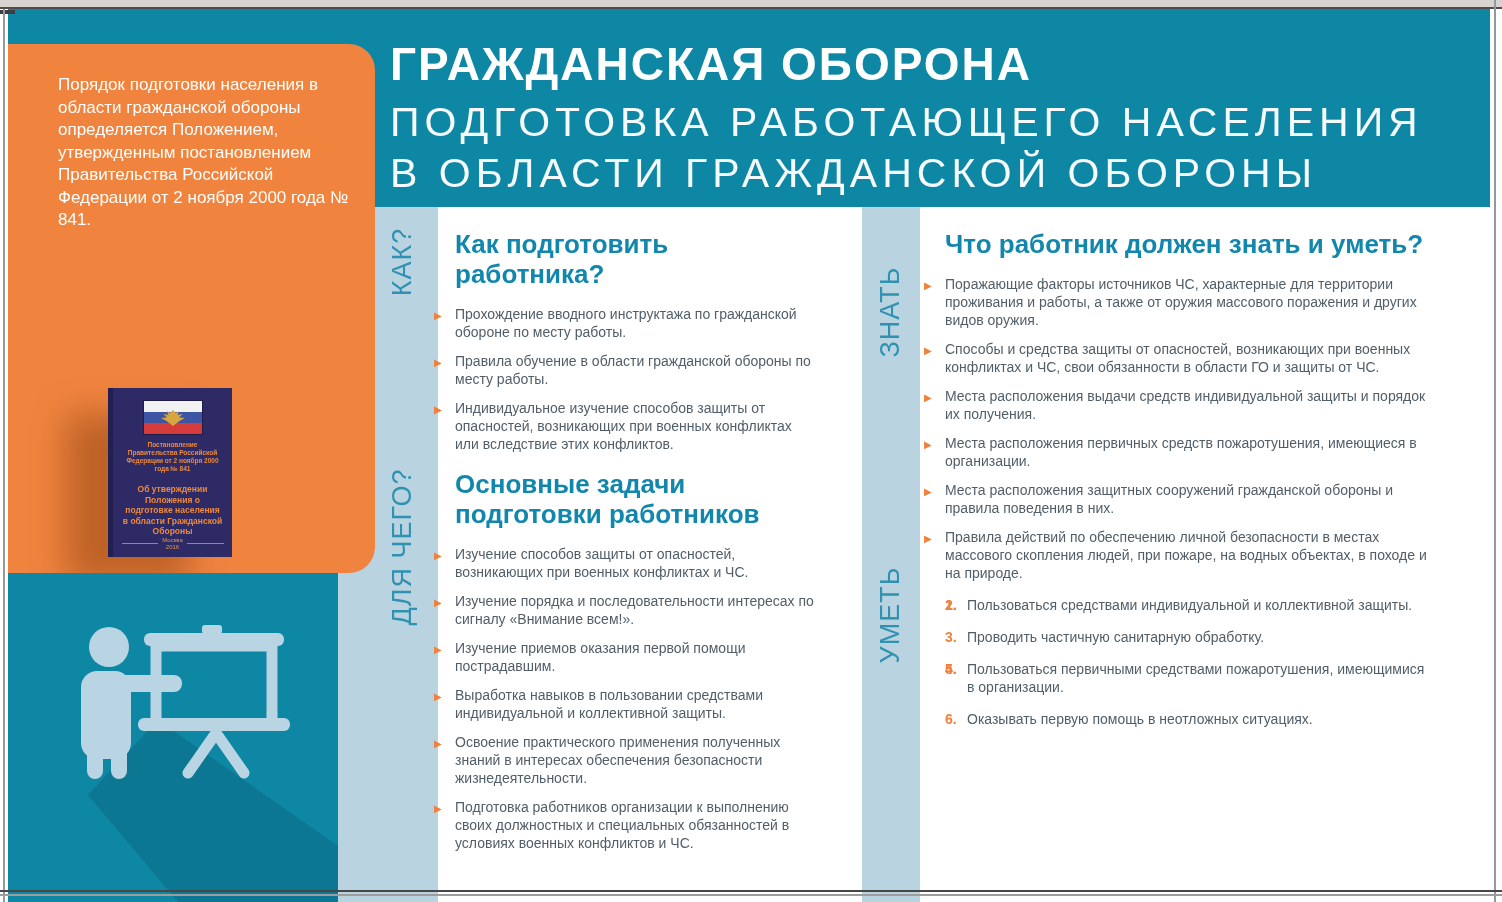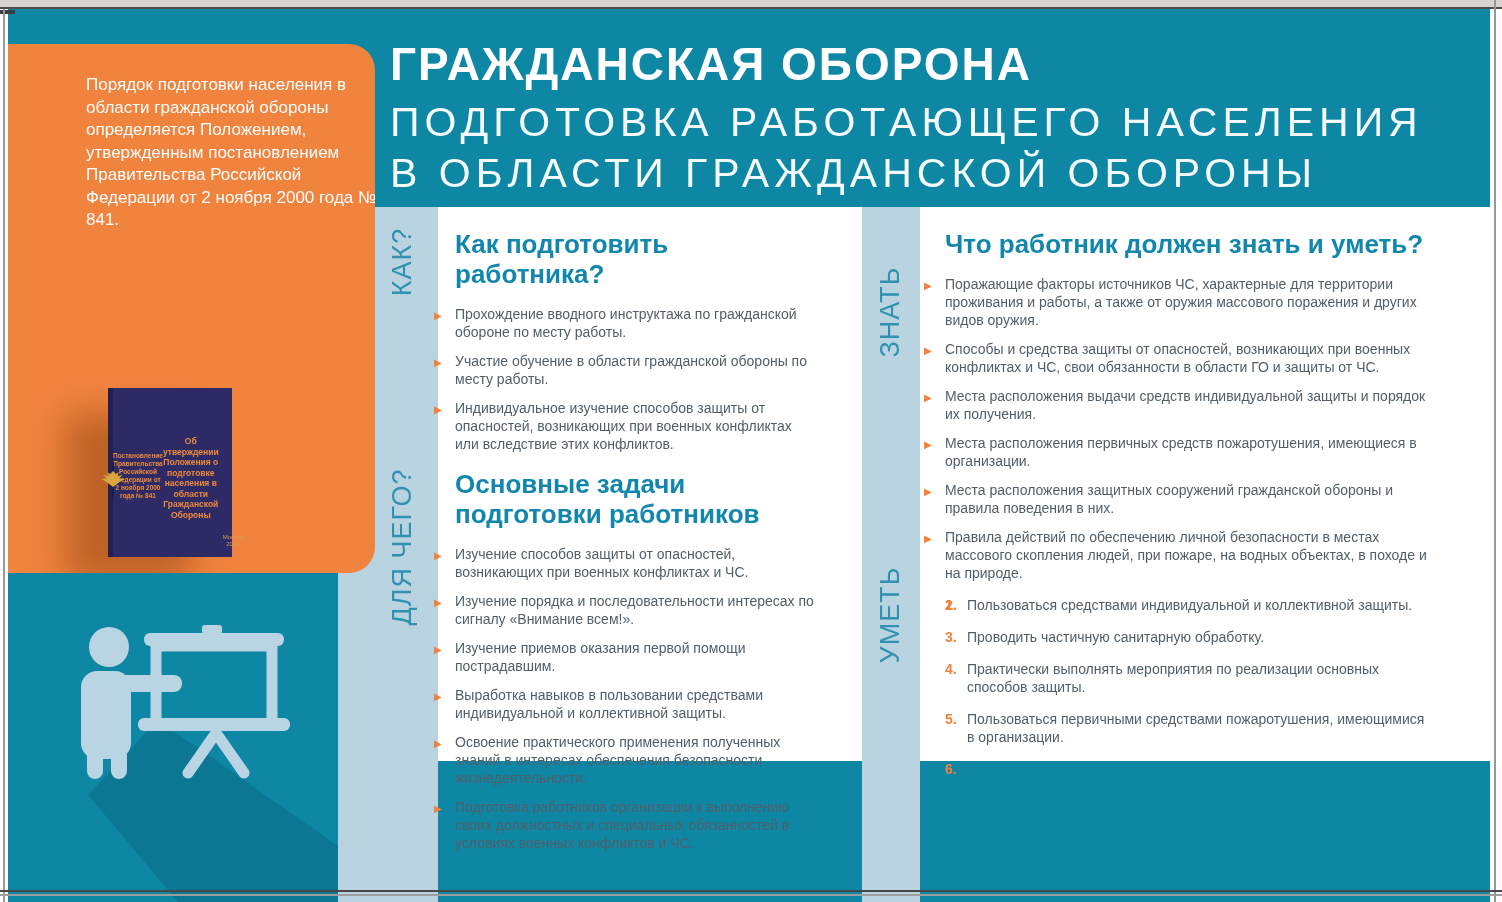--- a/index.html
+++ b/index.html
@@ -20,26 +20,26 @@
   .poster{position:absolute;left:8px;top:9px;width:1482px;height:893px;background:#0e87a4;overflow:hidden;}
 
   
   .header-block{position:absolute;left:382px;top:28px;color:#ffffff;z-index:5;}
   .title{font-size:46px;font-weight:bold;letter-spacing:2px;line-height:54px;}
   .subtitle{font-size:41px;font-weight:normal;letter-spacing:5px;line-height:51px;color:rgba(255,255,255,0.96);margin-top:6px;}
 
   
   .note-box{position:absolute;left:0;top:35px;width:367px;height:529px;background:#f0843f;
     border-radius:0 26px 26px 0;z-index:6;overflow:hidden;}
-  .note-text{position:absolute;left:50px;top:30px;width:292px;font-size:17px;line-height:22.5px;color:#ffffff;margin-left:28px;}
+  .note-text{position:absolute;left:50px;top:30px;width:292px;font-size:17px;line-height:22.5px;color:#ffffff;}
 
   
   .book{position:absolute;left:100px;top:344px;width:119px;height:169px;background:#2d2a66;
     border-left:5px solid #221f52;box-shadow:-42px 26px 32px rgba(115,48,5,0.40);
-    display:flex;flex-direction:row;align-items:center;text-align:center;}
+    display:flex;flex-direction:column;align-items:center;text-align:center;}
   .flag{margin-top:13px;width:58px;height:33px;position:relative;box-shadow:0 0 0 1px #1f1c4a;}
   .flag div{height:11px;}
   .flag .s1{background:#f2f2f2;}
   .flag .s2{background:#3d55a5;}
   .flag .s3{background:#d63b3b;}
   .eagle{position:absolute;left:50%;top:50%;transform:translate(-50%,-50%);line-height:0;}
   .book-header{margin-top:7px;width:94px;font-size:6.5px;line-height:8px;color:#ef8a3a;font-weight:bold;}
   .book-title{margin-top:11px;width:102px;font-size:8.5px;line-height:10.5px;color:#ef8a3a;font-weight:bold;}
   .book-footer{margin-top:auto;margin-bottom:9px;width:102px;display:flex;align-items:center;gap:4px;color:#d99a52;}
   .bf-line{flex:1;height:1px;background:#8a84b8;}
@@ -52,21 +52,21 @@
   .strip{position:absolute;top:198px;height:695px;background:#bad3e1;z-index:5;}
   #strip1{left:330px;width:100px;}
   #strip2{left:854px;width:58px;}
   .vlabel{position:absolute;white-space:nowrap;font-size:27px;letter-spacing:1px;color:#2e92b0;
     transform:translate(-50%,-50%) rotate(-90deg);}
   #vlabel-how{left:64px;top:55px;}
   #vlabel-why{left:64px;top:340px;}
   #vlabel-know{left:28px;top:105px;}
   #vlabel-able{left:28px;top:408px;}
 
-  .panel{position:absolute;top:198px;height:554px;background:#ffffff;z-index:5;}
+  .panel{position:absolute;top:198px;height:695px;background:#ffffff;z-index:5;}
   #panel-mid{left:430px;width:424px;}
   #panel-right{left:912px;width:570px;padding-left:8px;}
   .panel-inner{padding:22px 45px 0 17px;}
   #panel-right .panel-inner{padding-right:70px;}
 
   .section-heading{margin:0;font-size:26px;line-height:30px;font-weight:bold;color:#1287ad;}
   #heading-tasks{margin-top:16px;max-width:330px;}
 
   ul.blist{list-style:none;margin:16px 0 0 0;padding:0;}
   ul.blist li{position:relative;margin-bottom:11px;font-size:14px;line-height:18px;color:#515e68;}
@@ -134,21 +134,21 @@
   <div class="strip" id="strip1">
     <div class="vlabel" id="vlabel-how">КАК?</div>
     <div class="vlabel" id="vlabel-why">ДЛЯ ЧЕГО?</div>
   </div>
 
   <div class="panel" id="panel-mid">
     <div class="panel-inner">
       <h2 class="section-heading">Как подготовить работника?</h2>
       <ul class="blist">
         <li><span class="tri">▶</span><span>Прохождение вводного инструктажа по гражданской обороне по месту работы.</span></li>
-        <li><span class="tri">▶</span><span>Участие обучение в области гражданской обороны по месту работы.</span></li>
+        <li><span class="tri">▶</span><span>Правила обучение в области гражданской обороны по месту работы.</span></li>
         <li><span class="tri">▶</span></li>
         <li><span class="tri">▶</span><span>Индивидуальное изучение способов защиты от опасностей, возникающих при военных конфликтах или вследствие этих конфликтов.</span></li>
       </ul>
       <h2 class="section-heading" id="heading-tasks">Основные задачи подготовки работников</h2>
       <ul class="blist">
         <li><span class="tri">▶</span><span>Изучение способов защиты от опасностей, возникающих при военных конфликтах и ЧС.</span></li>
         <li><span class="tri">▶</span><span>Изучение порядка и последовательности интересах по сигналу «Внимание всем!».</span></li>
         <li><span class="tri">▶</span><span>Изучение приемов оказания первой помощи пострадавшим.</span></li>
         <li><span class="tri">▶</span><span>Выработка навыков в пользовании средствами индивидуальной и коллективной защиты.</span></li>
         <li><span class="tri">▶</span><span>Освоение практического применения полученных знаний в интересах обеспечения безопасности жизнедеятельности.</span></li>
@@ -170,23 +170,23 @@
         <li><span class="tri">▶</span><span>Способы и средства защиты от опасностей, возникающих при военных конфликтах и ЧС, свои обязанности в области ГО и защиты от ЧС.</span></li>
         <li><span class="tri">▶</span><span>Места расположения выдачи средств индивидуальной защиты и порядок их получения.</span></li>
         <li><span class="tri">▶</span><span>Места расположения первичных средств пожаротушения, имеющиеся в организации.</span></li>
         <li><span class="tri">▶</span><span>Места расположения защитных сооружений гражданской обороны и правила поведения в них.</span></li>
         <li><span class="tri">▶</span><span>Правила действий по обеспечению личной безопасности в местах массового скопления людей, при пожаре, на водных объектах, в походе и на природе.</span></li>
       </ul>
       <ul class="nlist">
         <li><span class="num">1.</span></li>
         <li><span class="num">2.</span><span>Пользоваться средствами индивидуальной и коллективной защиты.</span></li>
         <li><span class="num">3.</span><span>Проводить частичную санитарную обработку.</span></li>
-        <li><span class="num">4.</span><span>Практически выполнять мероприятия по реализации основных способов защиты.</span></li>
+        <li><span class="num">4.</span></li>
         <li><span class="num">5.</span><span>Пользоваться первичными средствами пожаротушения, имеющимися в организации.</span></li>
-        <li><span class="num">6.</span></li>
+        <li><span class="num">6.</span><span>Оказывать первую помощь в неотложных ситуациях.</span></li>
       </ul>
     </div>
   </div>
 
 </div>
 
 <div class="chrome chrome-top"></div>
 <div class="chrome chrome-dash"></div>
 <div class="chrome chrome-left"></div>
 <div class="chrome chrome-right"></div>

